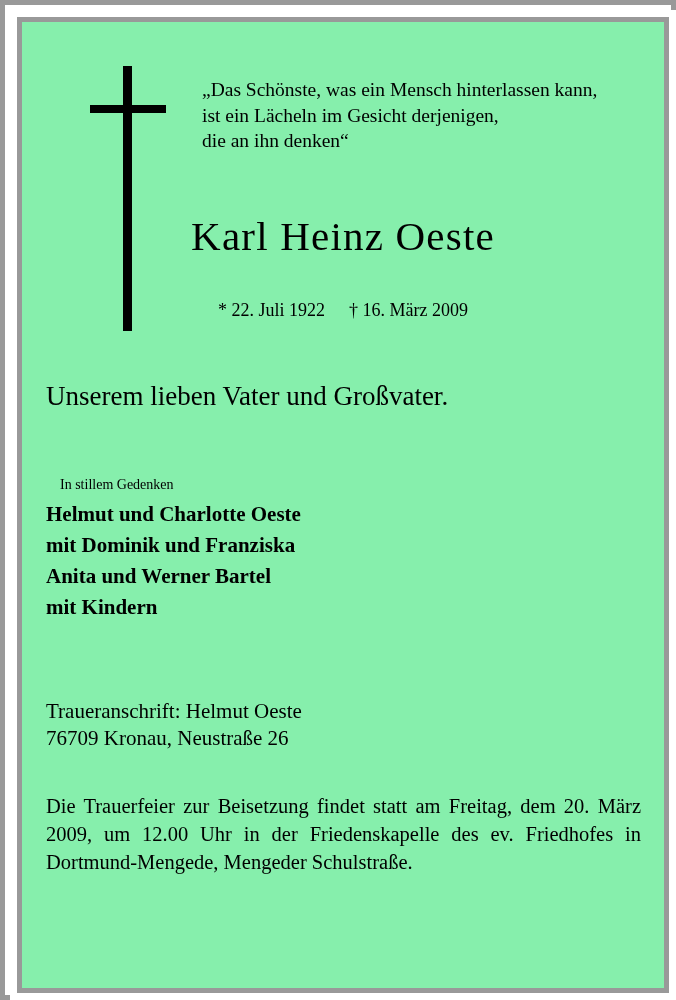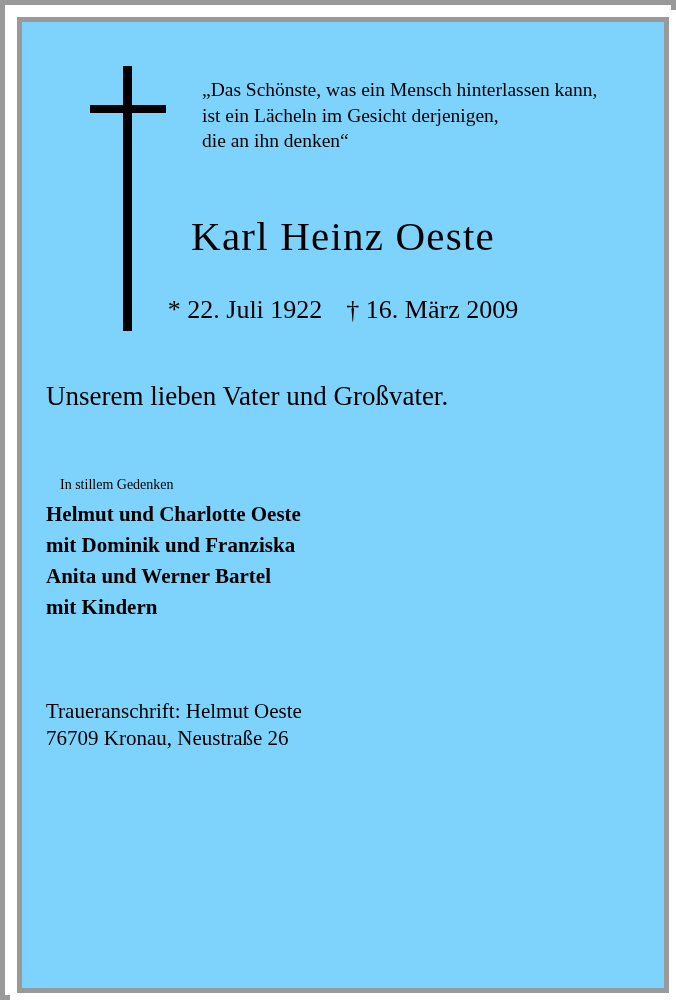--- a/index.html
+++ b/index.html
@@ -46,21 +46,21 @@
     background: #ffffff;
   }
 
   
   .sheet {
     position: absolute;
     left: 17px;
     top: 17px;
     width: 642px;
     height: 966px;
-    background: #7dd3fc;
+    background: #86efac;
   }
 
   
   .cross {
     position: absolute;
     left: 68px;
     top: 44px;
     width: 76px;
     height: 265px;
   }
@@ -105,21 +105,21 @@
     line-height: 52px;
   }
 
   
   .dates {
     position: absolute;
     left: 0;
     top: 274px;
     width: 642px;
     text-align: center;
-    font-size: 26px;
+    font-size: 18px;
     line-height: 28px;
   }
   .dates .gap {
     display: inline-block;
     width: 24px;
   }
 
   
   .dedication {
     position: absolute;
@@ -200,16 +200,17 @@
     <div class="remembrance-label">In stillem Gedenken</div>
 
     <div class="mourners">Helmut und Charlotte Oeste
 mit Dominik und Franziska
 Anita und Werner Bartel
 mit Kindern</div>
 
     <div class="address">Traueranschrift: Helmut Oeste
 76709 Kronau, Neustraße 26</div>
 
+    <div class="service">Die Trauerfeier zur Beisetzung findet statt am Freitag, dem 20. März 2009, um 12.00 Uhr in der Friedenskapelle des ev. Friedhofes in Dortmund-Mengede, Mengeder Schulstraße.</div>
 
 
   </div>
 </div>
 
 </body></html>

